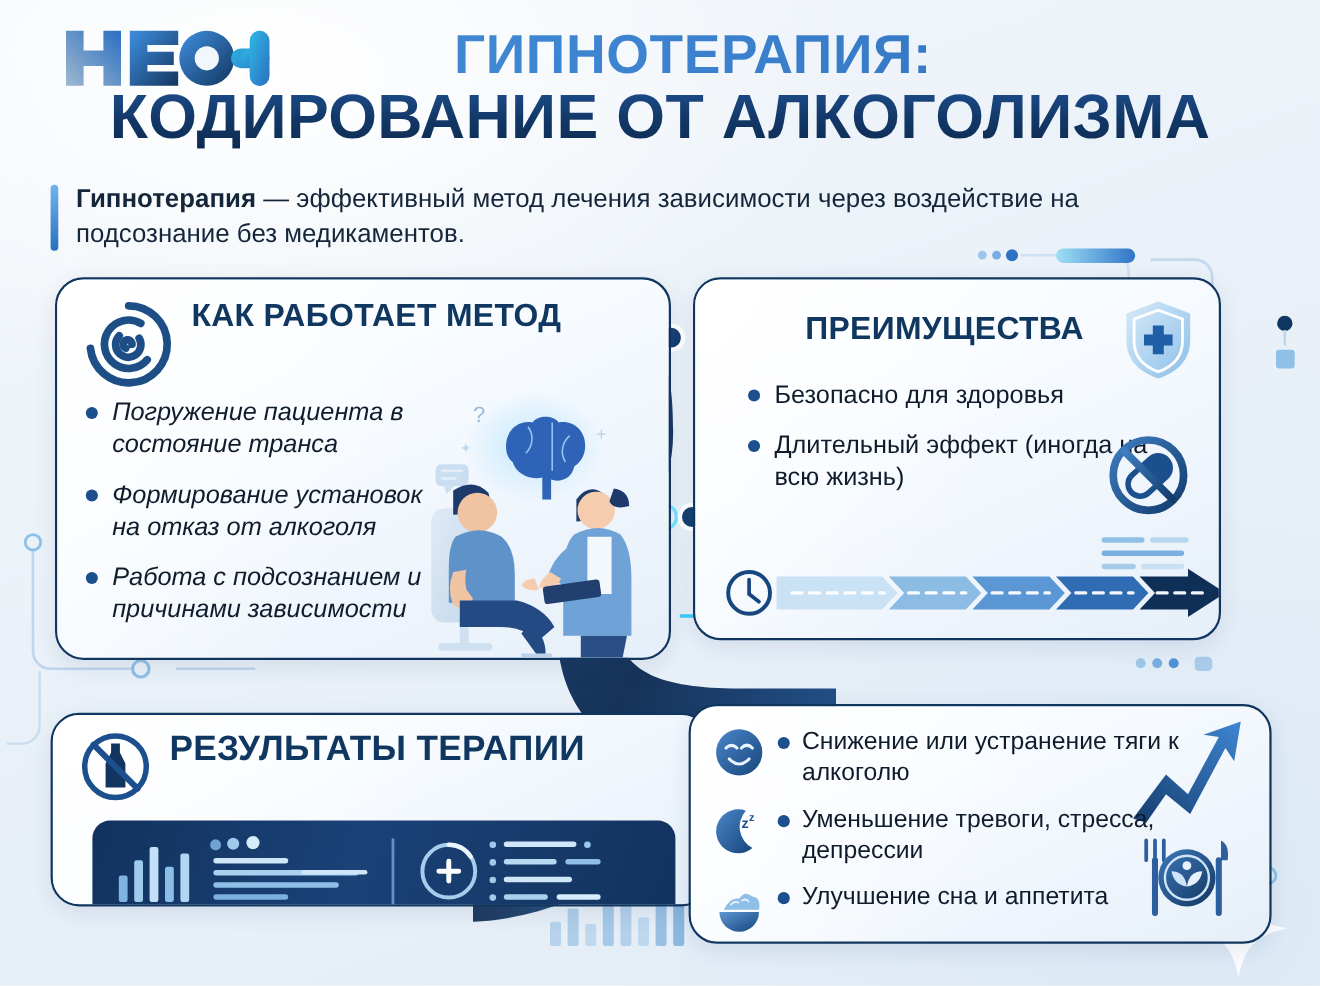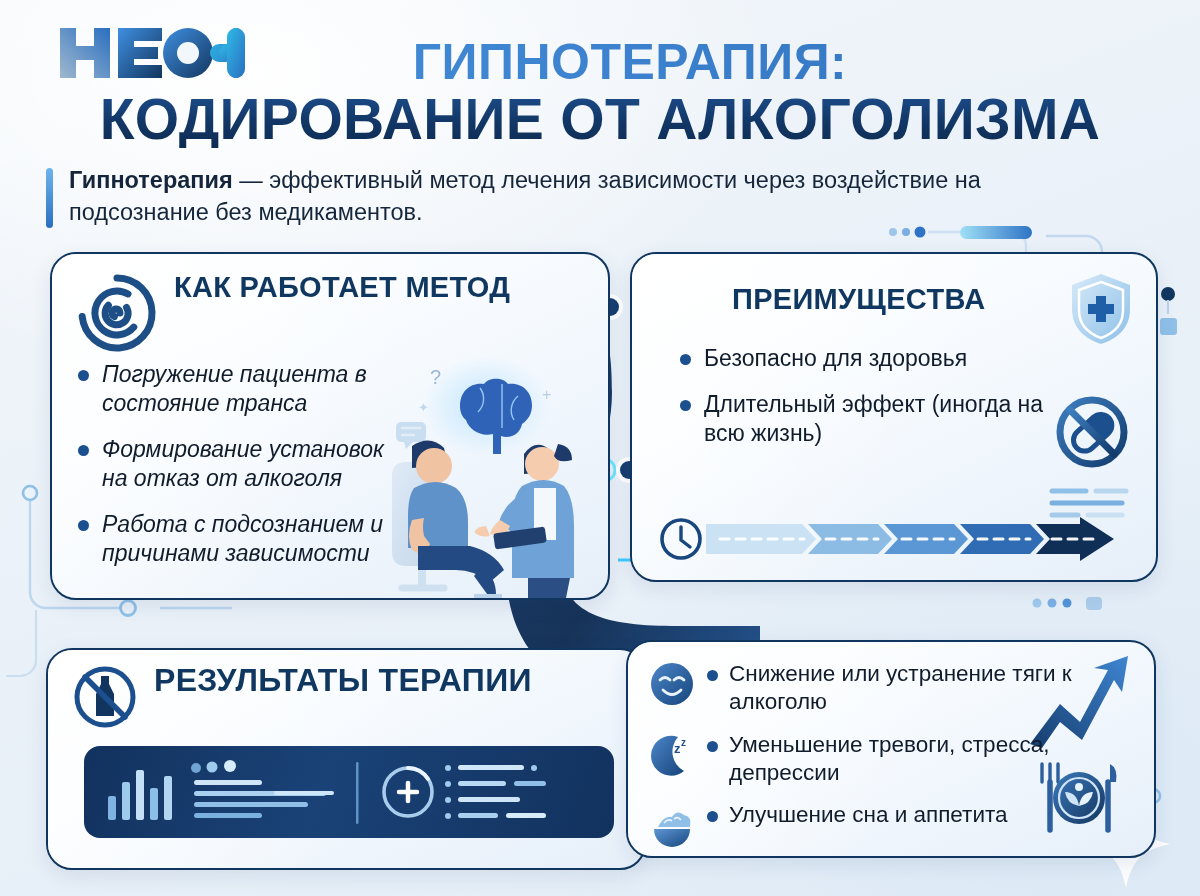--- a/index.html
+++ b/index.html
@@ -13,21 +13,21 @@
     position:relative;
   }
   .stage{position:absolute;inset:0;}
 
   
   .deco{position:absolute;inset:0;pointer-events:none;}
   .deco svg{position:absolute;inset:0;}
 
   
   .logo{position:absolute;left:56px;top:22px;width:190px;height:62px;}
-  .title-wrap{position:absolute;left:0;right:0;top:24px;text-align:center;margin-top:13px;}
+  .title-wrap{position:absolute;left:0;right:0;top:24px;text-align:center;}
   .t1{
     font-size:50px;font-weight:bold;letter-spacing:.5px;line-height:1.02;
     background:linear-gradient(90deg,#4d93d9 0%,#3f86d2 40%,#2f6fbb 100%);
     -webkit-background-clip:text;background-clip:text;color:transparent;
     padding-left:60px;
   }
   .t2{
     font-size:57px;font-weight:bold;letter-spacing:.3px;line-height:1.02;margin-top:2px;
     background:linear-gradient(180deg,#1e4f8f 0%,#123766 55%,#0d2b51 100%);
     -webkit-background-clip:text;background-clip:text;color:transparent;
@@ -40,22 +40,22 @@
   
   .card{
     position:absolute;border:2px solid #10365f;border-radius:26px;
     background:linear-gradient(155deg,#ffffff 0%,#f7fbff 40%,#e6eff9 100%);
     box-shadow:0 6px 20px rgba(25,60,110,.10);
     overflow:hidden;
   }
   .card-sheen{position:absolute;inset:0;background:linear-gradient(120deg,rgba(255,255,255,.85) 0%,rgba(255,255,255,0) 55%);pointer-events:none;}
 
   #card-method{left:50px;top:252px;width:560px;height:348px;}
-  #card-benefits{left:630px;top:252px;width:528px;height:330px;}
-  #card-results{left:46px;top:648px;width:600px;height:222px;}
+  #card-benefits{left:630px;top:252px;width:480px;height:330px;border-radius:25px;}
+  #card-results{left:46px;top:648px;width:600px;height:176px;}
   #card-outcomes{left:626px;top:640px;width:530px;height:218px;}
 
   .card-head{display:flex;align-items:flex-start;gap:16px;padding:18px 24px 0 24px;position:relative;z-index:3;}
   .card-title{font-size:29px;font-weight:bold;color:#10375f;line-height:1.05;letter-spacing:.3px;}
 
   ul.bullets{list-style:none;position:relative;z-index:3;}
   ul.bullets li{display:flex;gap:13px;align-items:flex-start;margin-bottom:16px;}
   .dot{width:11px;height:11px;border-radius:50%;background:#1b4f8e;flex:none;margin-top:10px;}
   .btx{font-size:23px;line-height:1.28;color:#101c2c;}
 

